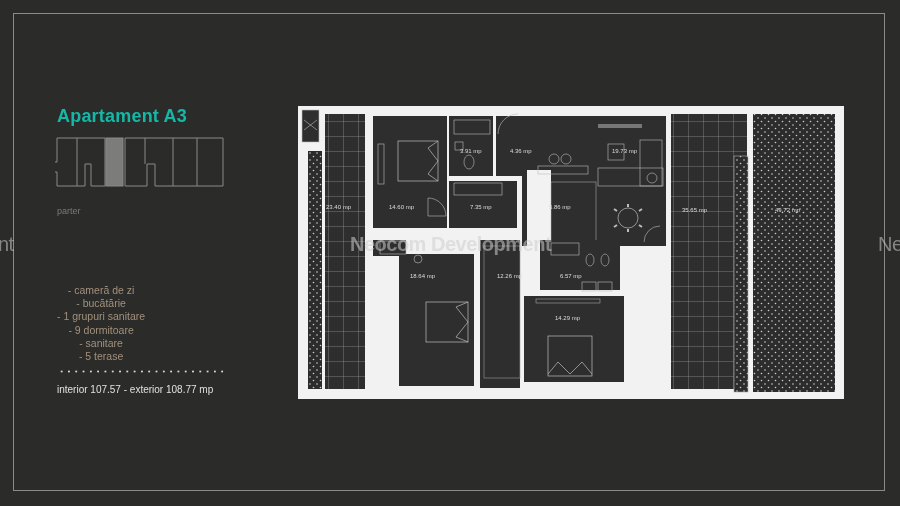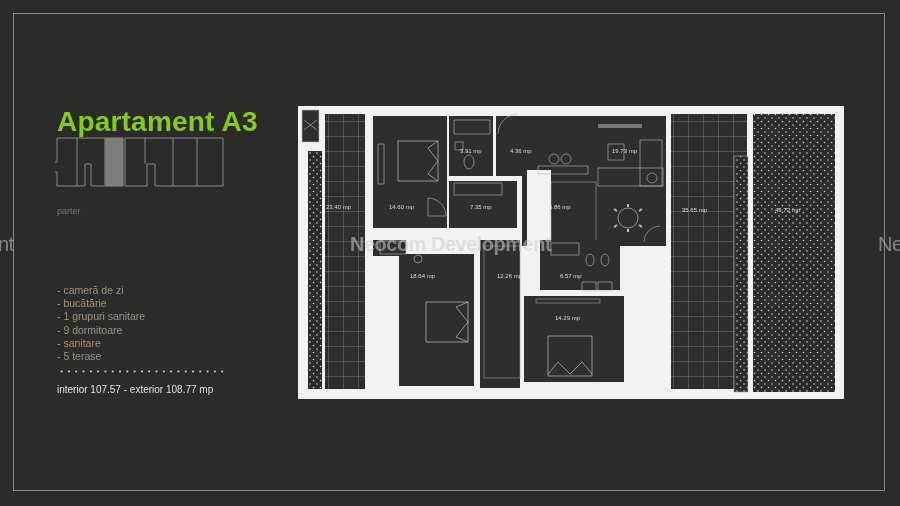--- a/index.html
+++ b/index.html
@@ -1,22 +1,22 @@
 <!DOCTYPE html>
 <html><head>
 <meta charset="utf-8">
 <style>
   html,body{margin:0;padding:0;}
   body{width:900px;height:506px;background:#2b2b2a;position:relative;overflow:hidden;font-family:"Liberation Sans",sans-serif;}
   .frame{position:absolute;left:13px;top:13px;width:872px;height:478px;border:1px solid #8a8a88;box-sizing:border-box;}
-  .title{position:absolute;left:57px;top:106px;color:#84cc16;font-size:28px;font-weight:bold;letter-spacing:0.2px;text-align:center;}
+  .title{position:absolute;left:57px;top:106px;color:#14b8a6;font-size:18px;font-weight:bold;letter-spacing:0.2px;text-align:center;}
   .thumb{position:absolute;left:55px;top:136px;}
   .level{position:absolute;left:57px;top:194px;color:#7a7a78;font-size:9px;margin-top:12px;}
   .features{position:absolute;left:57px;top:284px;color:#a3917c;font-size:10.5px;line-height:13.2px;}
-  .features div{white-space:nowrap;}
+  .features div{white-space:nowrap;text-align:center;}
   .dots{position:absolute;left:58px;top:370px;width:168px;height:3px;
         background-image:radial-gradient(circle,#dcdcdc 0.9px,transparent 1.2px);background-size:7.3px 3px;background-repeat:repeat-x;}
   .areas{position:absolute;left:57px;top:384px;color:#e0e0e0;font-size:10px;white-space:nowrap;}
   .plan{position:absolute;left:298px;top:106px;width:546px;height:293px;}
   .wm{position:absolute;top:233px;color:rgba(205,205,205,0.55);font-size:20px;white-space:nowrap;letter-spacing:-0.5px;}
   .lbl{font-family:"Liberation Sans",sans-serif;font-size:6px;fill:#dcdcdc;}
 </style>
 </head>
 <body>
 

